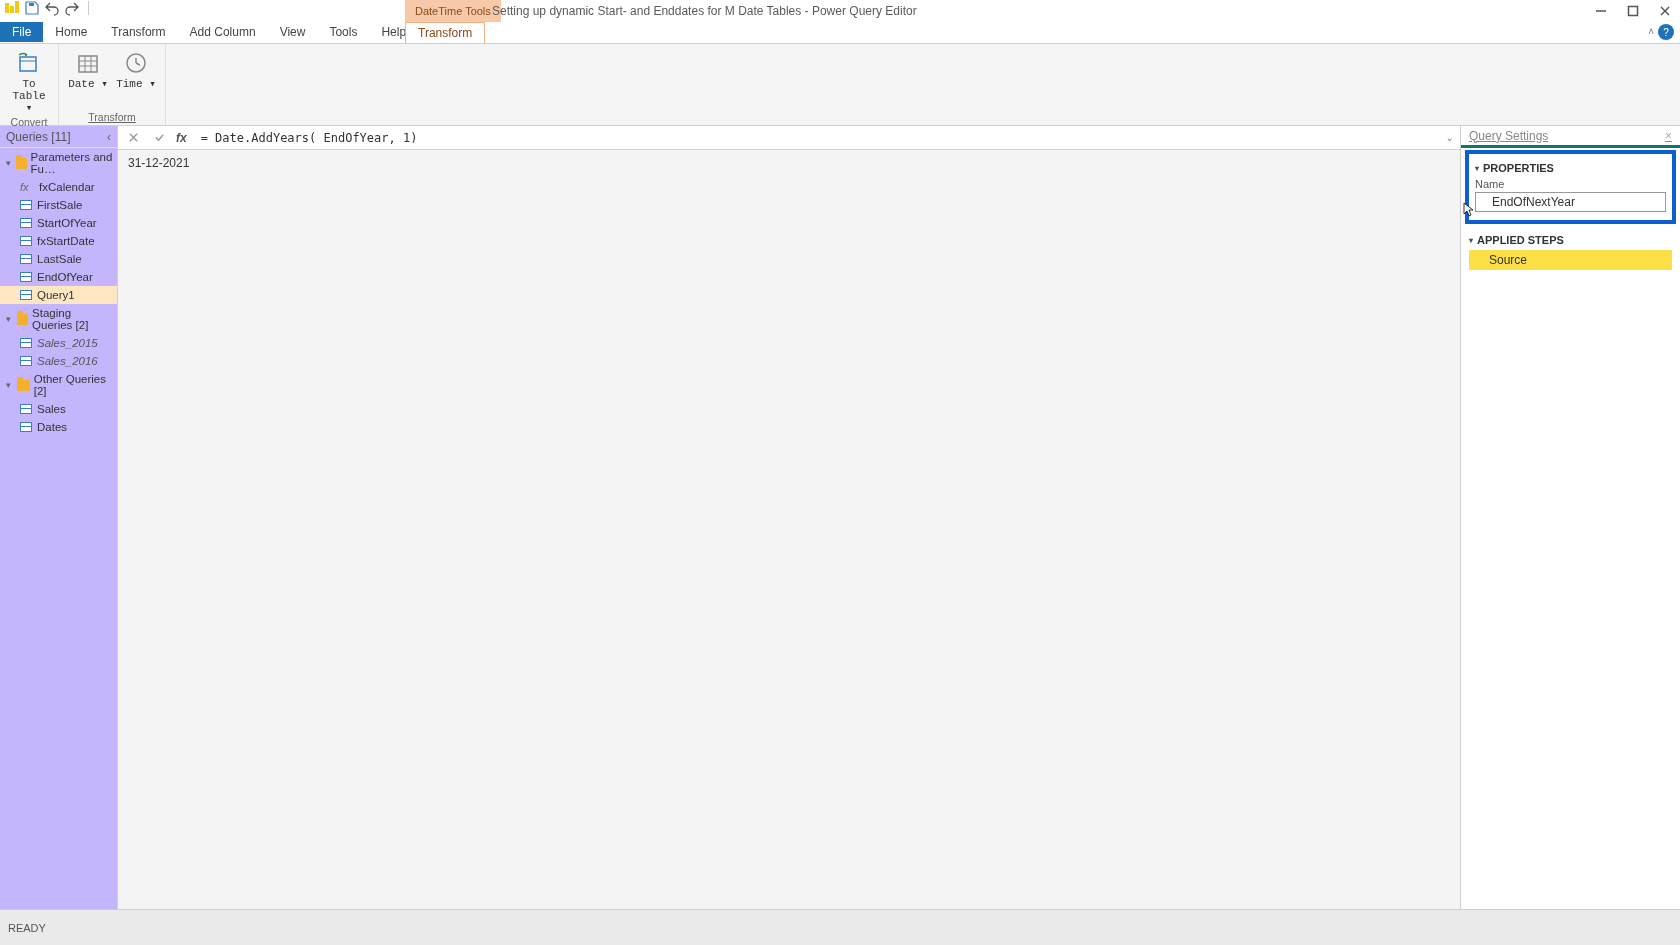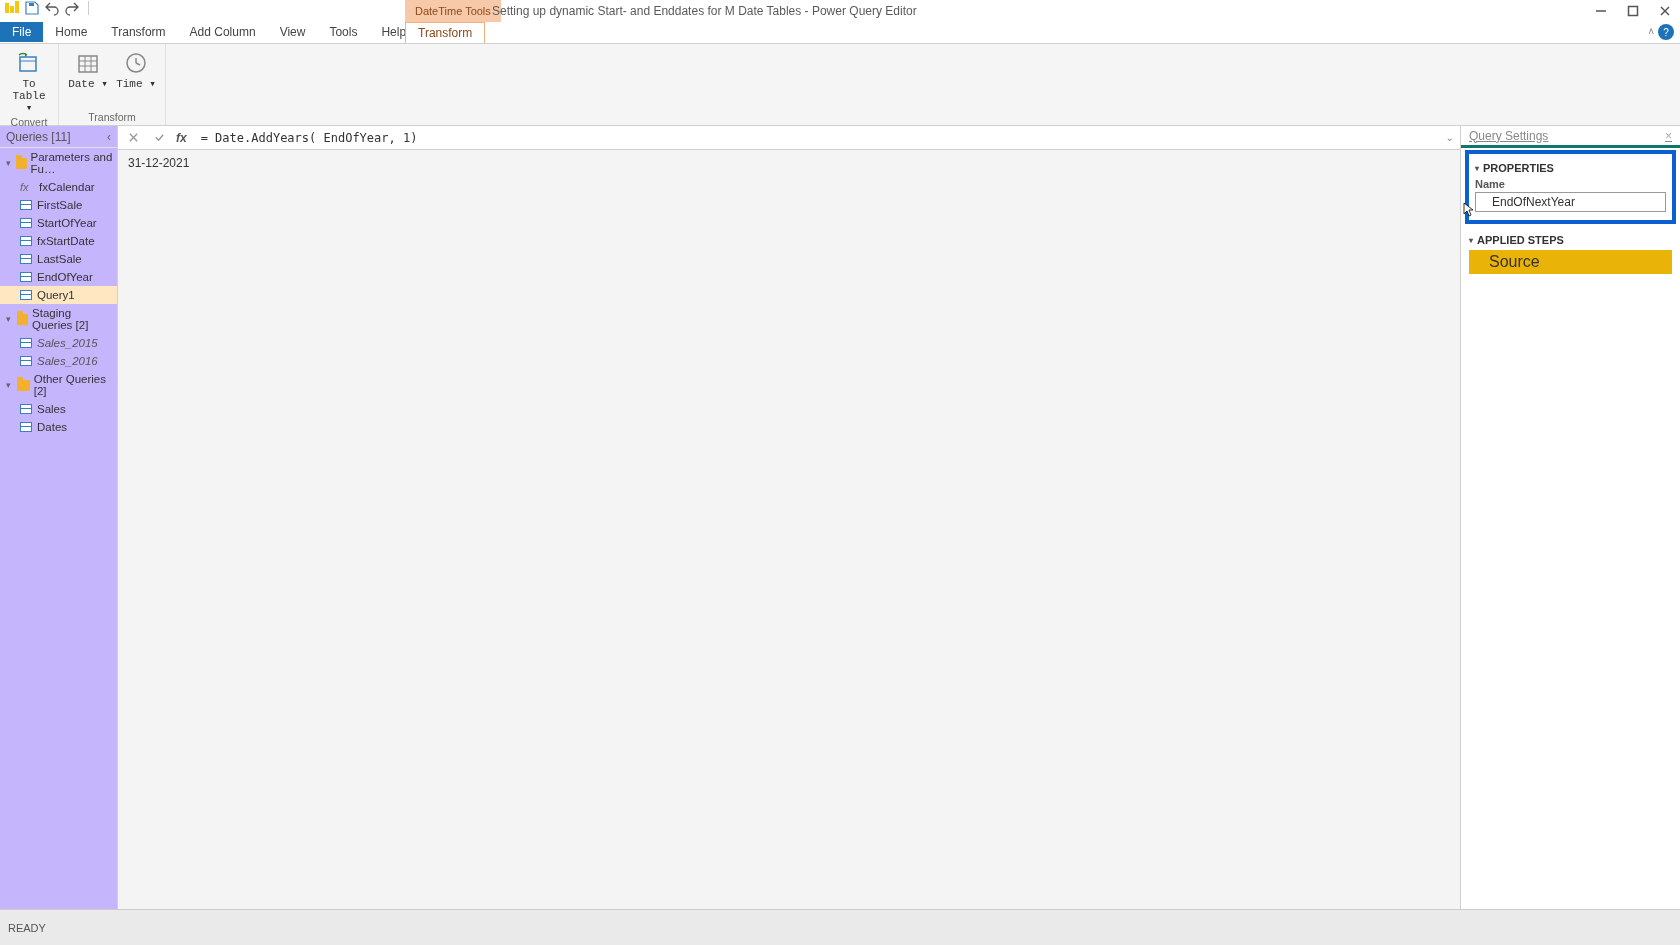--- a/index.html
+++ b/index.html
@@ -23,21 +23,21 @@
   .help-icon { position:absolute; right:6px; top:2px; width:16px; height:16px; border-radius:50%; background:#1e73b8; color:#fff; font-size:10px; display:flex; align-items:center; justify-content:center; }
   .expand-ribbon { position:absolute; right:26px; top:4px; color:#777; font-size:10px; }
 
   
   .ribbon { height: 82px; background: #f5f5f5; border-bottom: 1px solid #d0d0d0; display: flex; align-items: stretch; }
   .ribbon-group { display:flex; flex-direction:column; align-items:center; padding: 4px 8px 2px; border-right:1px solid #e0e0e0; }
   .ribbon-group-items { display:flex; gap:6px; flex:1; }
   .ribbon-btn { display:flex; flex-direction:column; align-items:center; justify-content:flex-start; width:42px; padding-top:2px; }
   .ribbon-btn-icon { width:26px; height:26px; display:flex; align-items:center; justify-content:center; }
   .ribbon-btn-label { font-size:11px; text-align:center; line-height:1.1; margin-top:2px;font-family:Liberation Mono, monospace; }
-  .ribbon-group-label { font-size:10.5px; color:#666; margin-top:2px; }
+  .ribbon-group-label { font-size:10.5px; color:#666; margin-top:2px;text-decoration:underline; }
 
   
   .main { flex:1; display:flex; min-height:0; }
 
   
   .queries-pane { width:118px; background:#c4b5fd; border-right:1px solid #d0d0d0; display:flex; flex-direction:column; }
   .queries-header { height:22px; display:flex; align-items:center; justify-content:space-between; padding:0 6px; border-bottom:1px solid #e0e0e0; color:#555; }
   .queries-list { flex:1; overflow:auto; }
   .q-folder { display:flex; align-items:center; padding:3px 4px 3px 6px; gap:4px; font-size:11.5px; }
   .q-folder .tri { width:8px; color:#666; font-size:9px; }
@@ -61,25 +61,25 @@
   .fb-expand { color:#888; font-size:10px; }
   .preview { flex:1; background:#f4f4f4; padding:6px 10px; font-size:12px; color:#333; }
 
   
   .settings-pane { width:220px; background:#fff; border-left:1px solid #d0d0d0; display:flex; flex-direction:column; }
   .settings-header { height:22px; display:flex; align-items:center; justify-content:space-between; padding:0 8px; color:#888; border-bottom:3px solid #0f766e;text-decoration:underline; }
   .settings-header .close { color:#aaa; font-size:12px; }
   .highlight-box { border:4px solid #0b5fd0; margin:2px 4px 6px; padding:4px 6px 8px; }
   .section-title { display:flex; align-items:center; gap:4px; font-weight:bold; font-size:11px; color:#333; margin:4px 0; }
   .section-title .tri { font-size:8px; color:#555; }
-  .field-label { font-size:11px; color:#555; margin:2px 0;font-weight:bold; }
+  .field-label { font-size:11px; color:#555; margin:2px 0; }
   .name-input { width:100%; border:1px solid #999; padding:2px 16px; font-size:12px; color:#333; }
   .cursor-arrow { position:absolute; width:12px; height:16px; pointer-events:none; }
   .steps-section { padding: 0 8px; }
-  .step-item { background:#eab308; padding:3px 6px 3px 20px; font-size:16px; margin-top:4px; }
+  .step-item { background:#fde047; padding:3px 6px 3px 20px; font-size:12px; margin-top:4px; }
 
   
   .statusbar { height:36px; background:#eaeaea; border-top:1px solid #ccc; display:flex; align-items:center; padding:0 8px; font-size:11px; color:#555; }
 </style>
 </head>
 <body>
 
 <div class="titlebar">
   <div class="titlebar-left">
     <span class="qat-icon">

